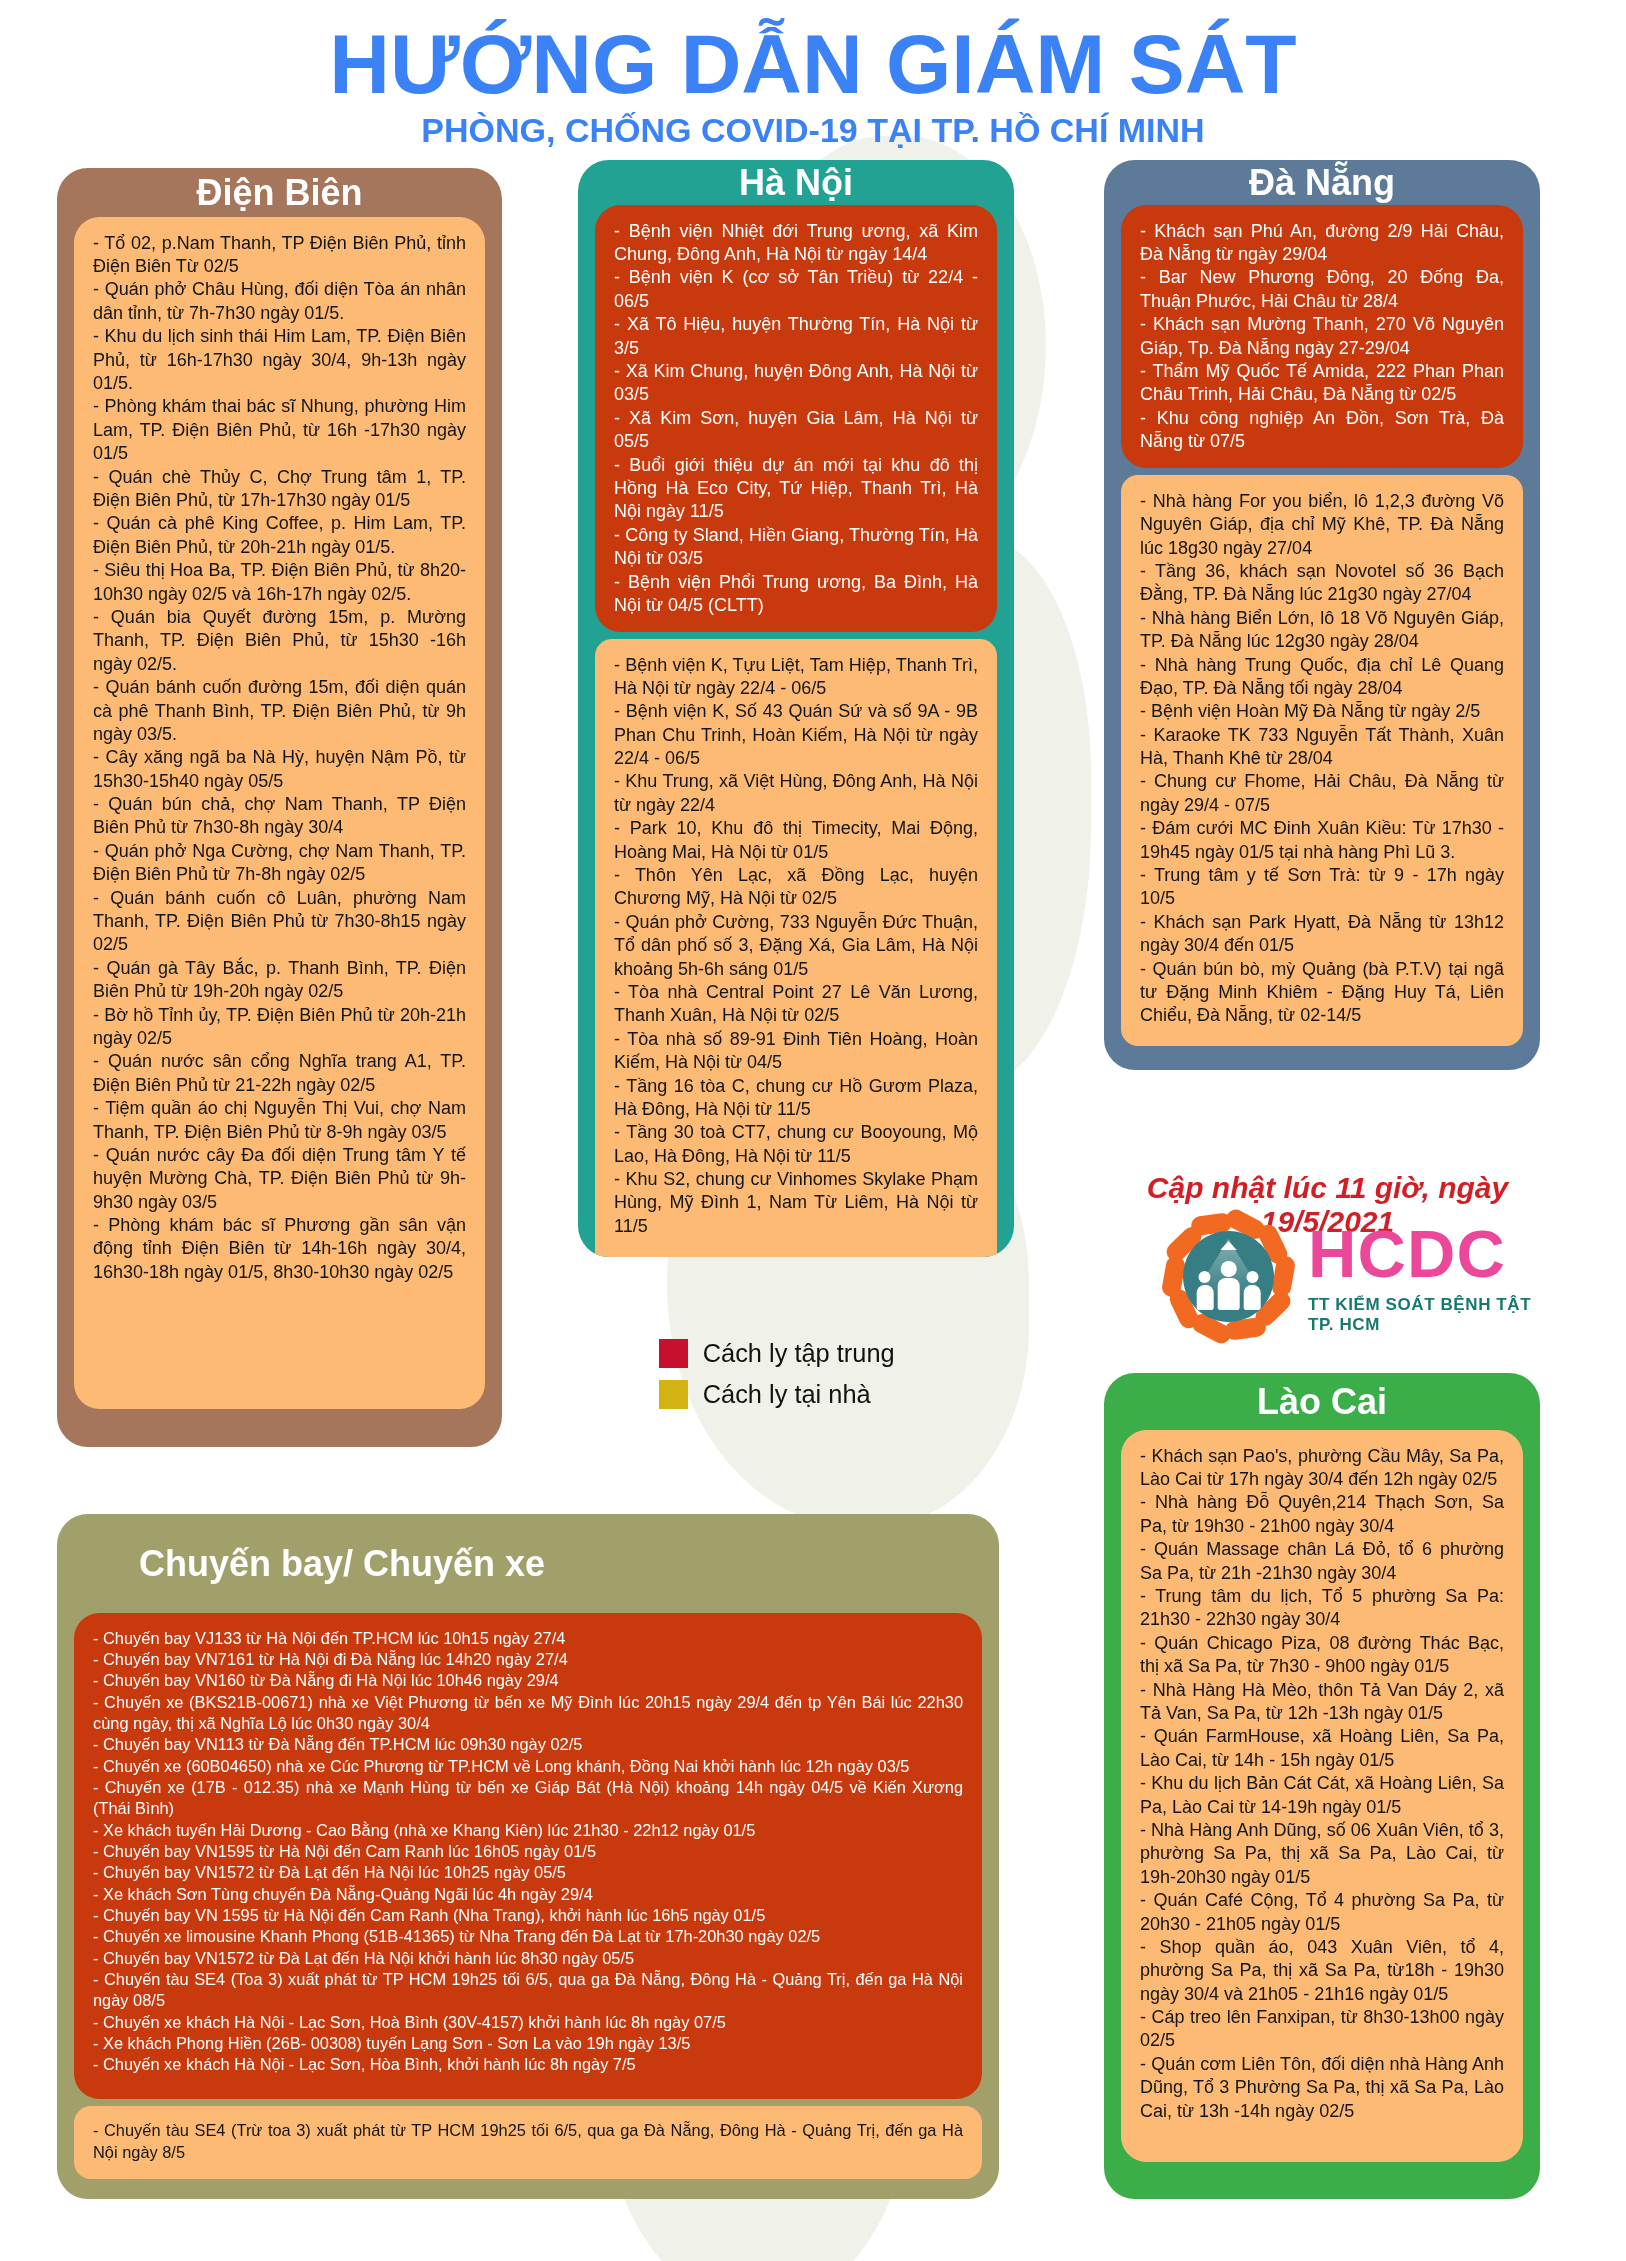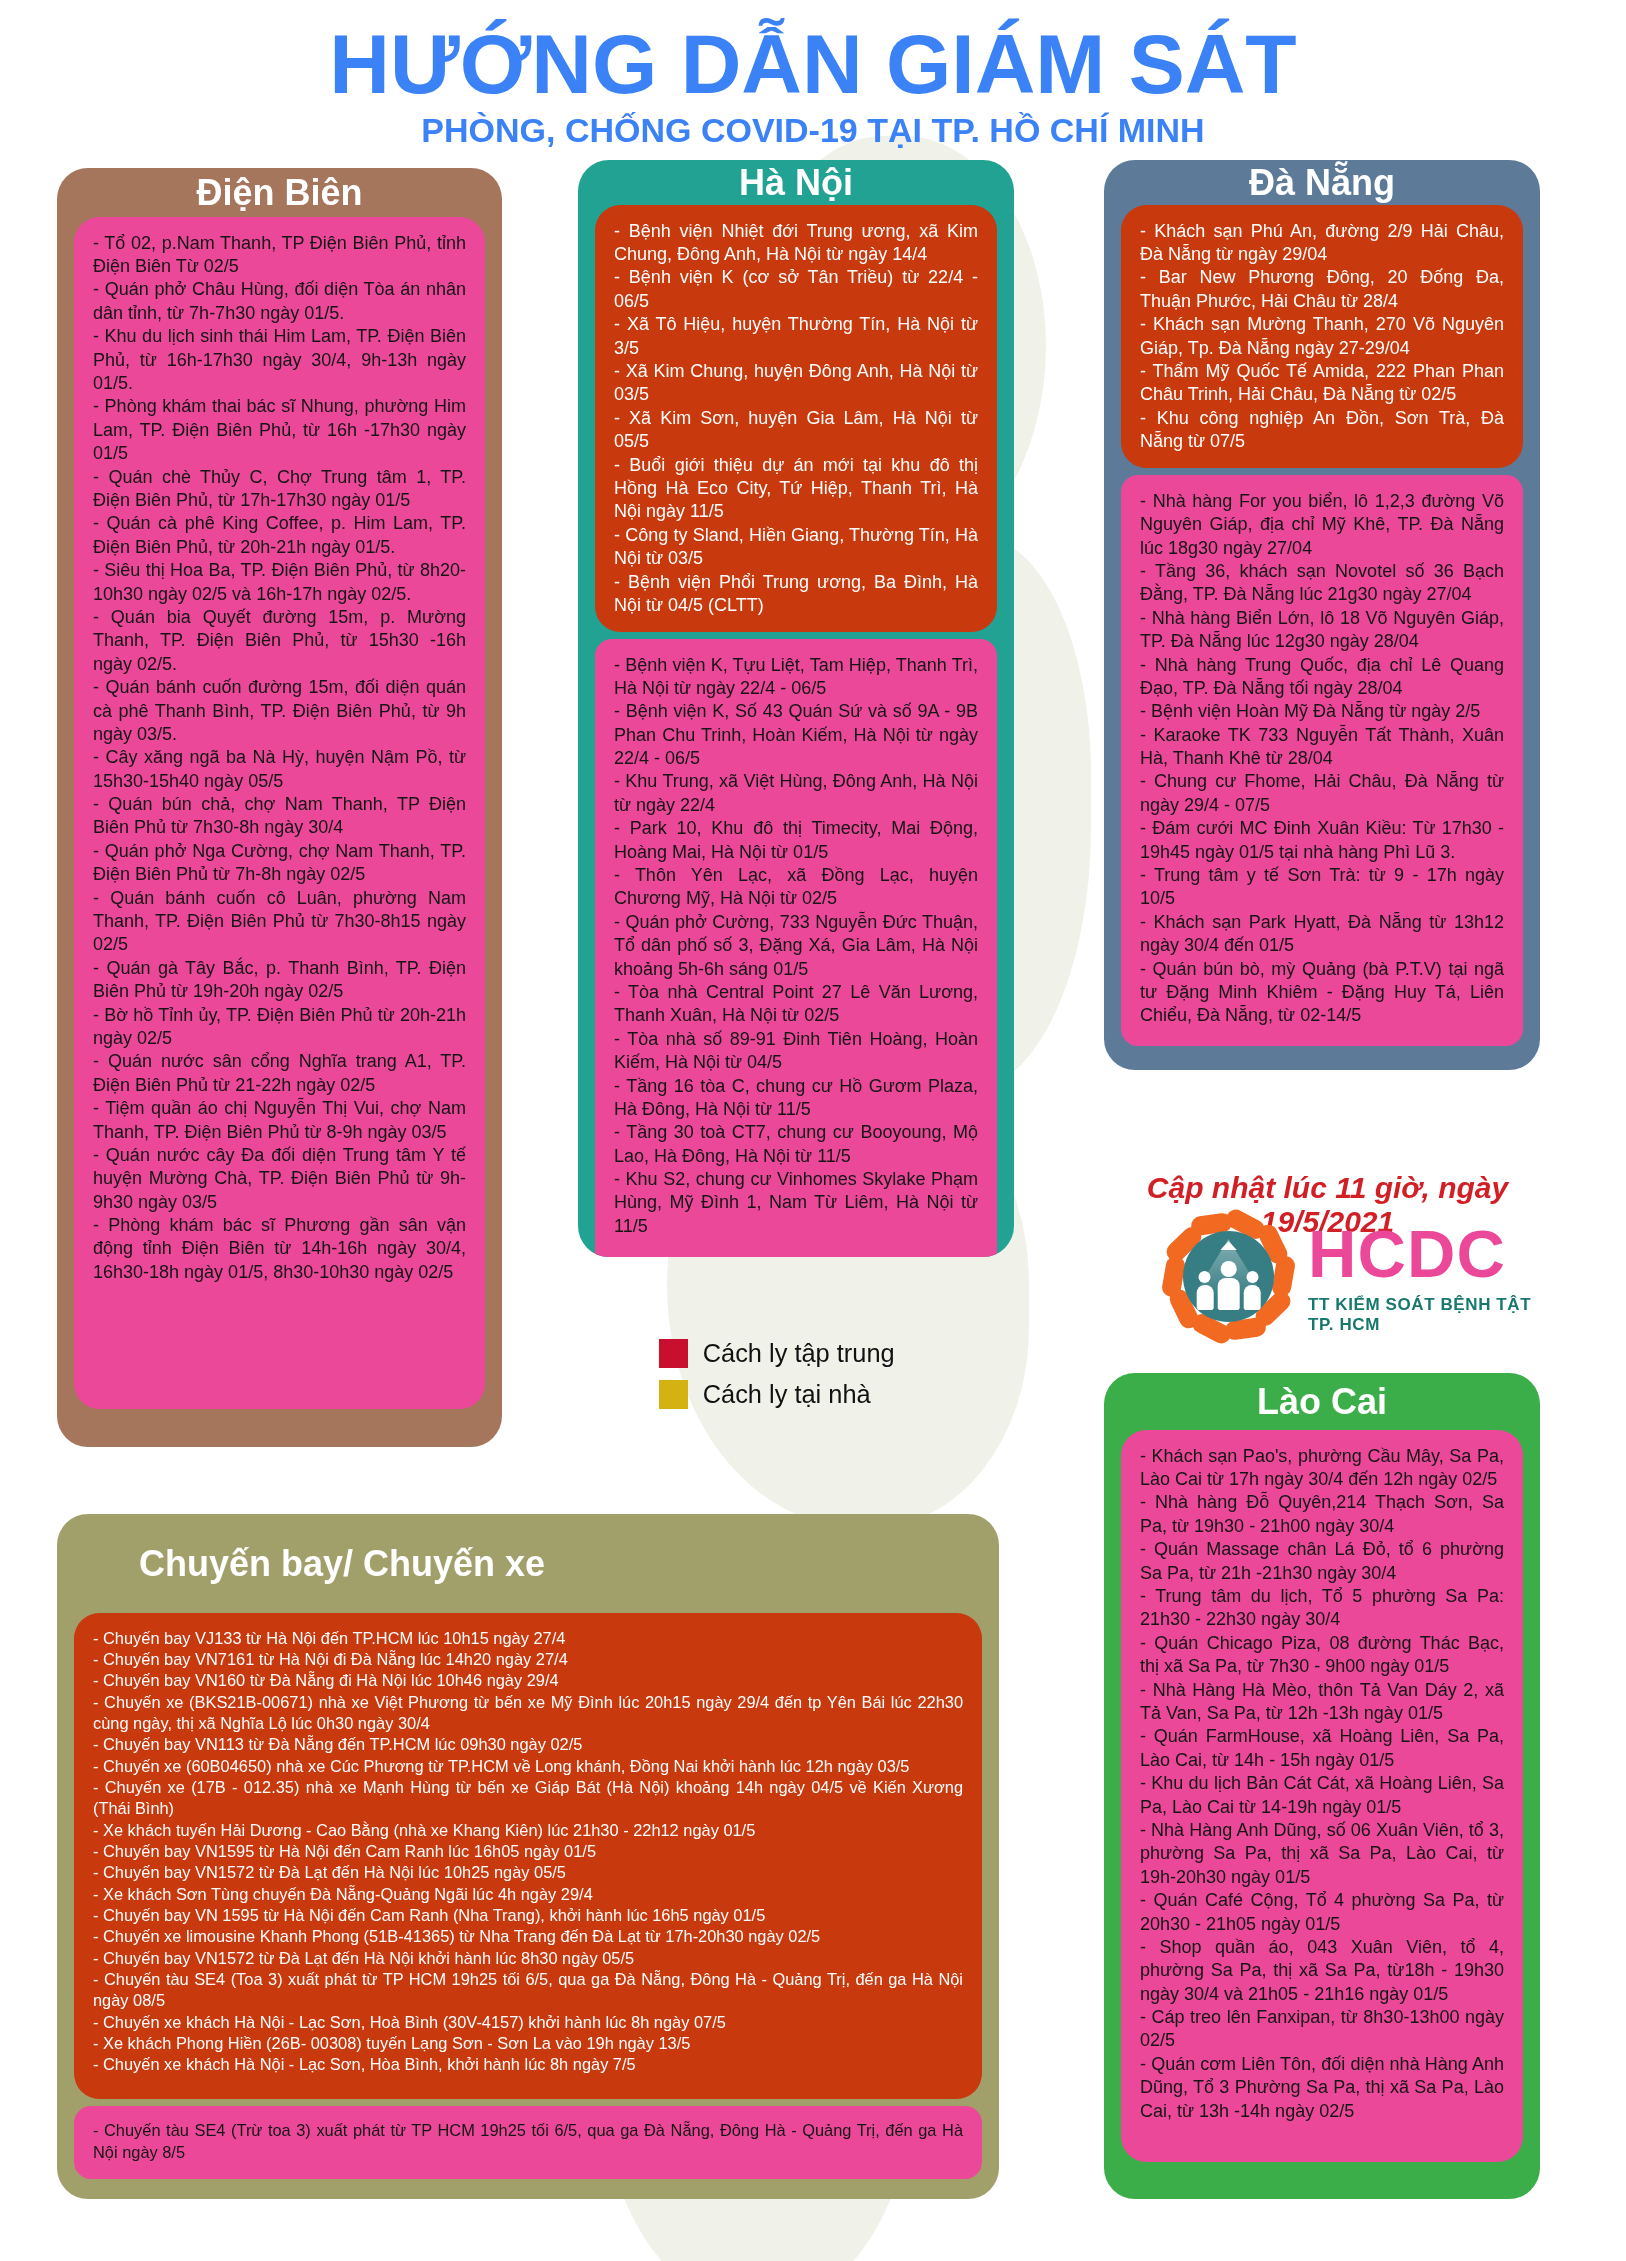--- a/index.html
+++ b/index.html
@@ -29,21 +29,21 @@
   .panel-header {
     display:flex; align-items:center; justify-content:center;
     color:#ffffff; font-size:36px; font-weight:700;
   }
   .box {
     border-radius:25.4px; padding:14.7px 19px; box-sizing:border-box;
     text-align:justify;
   }
   .box + .box { margin-top:6.8px;border-radius:17px; }
   .box.red    { background:#c8390e; color:#ffffff; }
-  .box.yellow { background:#ec4899; color:#151515; }
+  .box.yellow { background:#fdba74; color:#151515; }
   .item { font-size:18px; line-height:1.3; }
 
   #panel-dienbien { left:57px;  top:168px;  width:445px;  height:1279px; background:#a5755c; }
   #panel-dienbien .panel-header { height:49px; }
   #panel-dienbien .box.yellow { min-height:1192px; }
 
   #panel-hanoi    { left:578px; top:160px;  width:436px;  height:1097px; background:#21a293; }
   #panel-hanoi .panel-header { height:45px; }
   #panel-hanoi .box.red    { min-height:359px; }
   #panel-hanoi .box.yellow { min-height:646px; }

